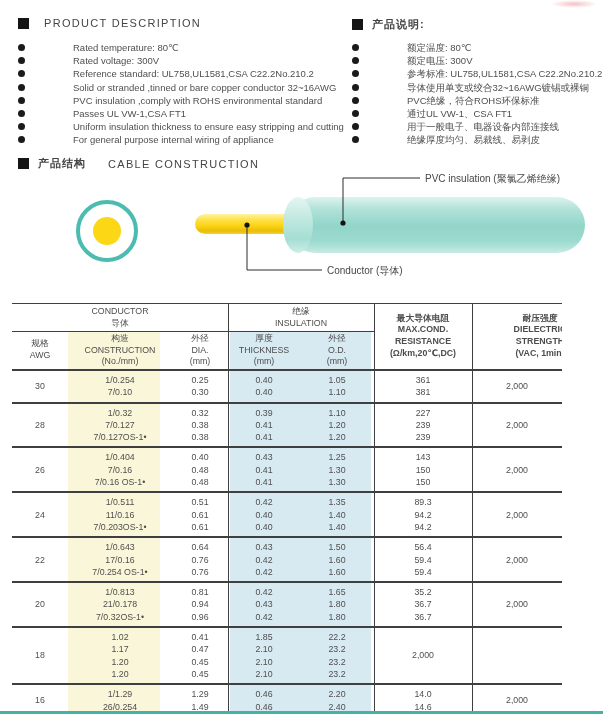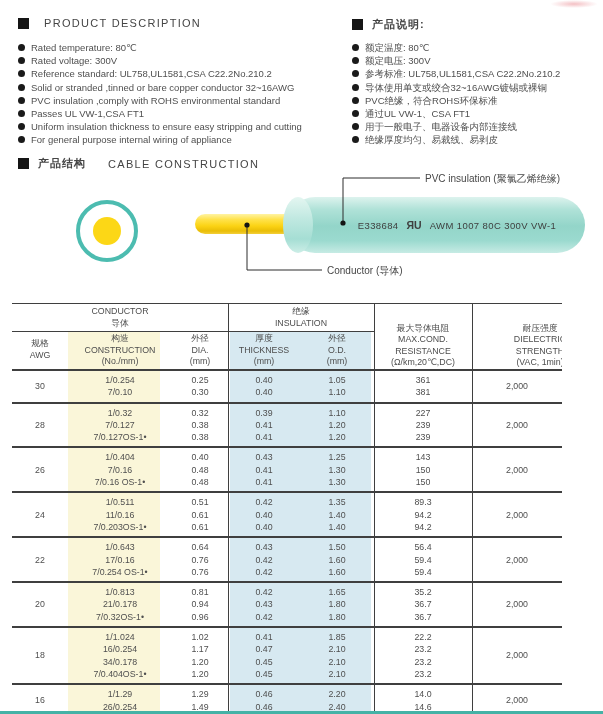--- a/index.html
+++ b/index.html
@@ -9,21 +9,21 @@
   }
   
   .sec-title{position:absolute;display:flex;align-items:center;font-size:11px;
     letter-spacing:1.3px;color:#454545;white-space:nowrap;}
   .sq{width:11px;height:11px;background:#151515;display:inline-block;margin-right:9px;flex:none;}
   .sec-title .cn{letter-spacing:1px;font-weight:bold;}
   .sec-title .en{margin-left:22px;}
   
   .bullets{position:absolute;list-style:none;margin:0;padding:0;font-size:9.5px;
     line-height:13.2px;color:#4f4f4f;white-space:nowrap;}
-  .bullets li{display:flex;align-items:flex-start;}
+  .bullets li{display:flex;align-items:flex-start;gap:42px;}
   .b-dot{width:7px;height:7px;border-radius:50%;background:#1a1a1a;margin:3px 6px 0 0;flex:none;}
   
   .smudge{position:absolute;left:550px;top:0;width:48px;height:8px;
     background:radial-gradient(ellipse at center,rgba(225,90,100,.38),rgba(225,90,100,0) 70%);}
   
   .xsec{position:absolute;left:76px;top:200px;width:62px;height:62px;border-radius:50%;
     border:4px solid #4cbcb0;background:#fff;display:flex;align-items:center;justify-content:center;box-sizing:border-box;}
   .xsec-core{width:28px;height:28px;border-radius:50%;background:#fcd716;}
   
   .rod{position:absolute;left:195px;top:214px;width:118px;height:20px;border-radius:10px;
@@ -38,21 +38,21 @@
   .ul-mark{font-weight:bold;font-size:10.5px;letter-spacing:0;}
   .diagram-label{position:absolute;font-size:10px;color:#474747;white-space:nowrap;}
   .diagram-svg{position:absolute;left:0;top:0;width:603px;height:300px;pointer-events:none;}
   
   .spec-table{position:absolute;left:12px;top:303px;width:550px;height:411px;overflow:hidden;}
   .stripe{position:absolute;top:28px;bottom:0;}
   .stripe-yellow{left:56px;width:92px;background:#faf6d9;}
   .stripe-blue{left:218px;width:141px;background:#d7e9f1;}
   .hline,.vline{position:absolute;background:#3f3f3f;}
   .hd{position:absolute;text-align:center;font-size:8.8px;line-height:11.6px;color:#4d4d4d;white-space:nowrap;}
-  .hd-span{display:flex;flex-direction:column;justify-content:flex-end;}
+  .hd-span{display:flex;flex-direction:column;justify-content:center;font-weight:bold;}
   .tbody{position:absolute;left:0;top:68px;width:550px;}
   .row-group{display:grid;grid-template-columns:56px 104px 56px 72px 74px 98px 90px;
     padding:3px 0;font-size:8.8px;color:#4f4f4f;}
   .row-group + .row-group{border-top:2px solid #3f3f3f;}
   .subline{height:12.3px;line-height:12.3px;text-align:center;white-space:nowrap;}
   .cell{text-align:center;}
   .cell-awg,.cell-dielectric{display:flex;align-items:center;justify-content:center;}
   .bottom-bar{position:absolute;left:0;top:711px;width:603px;height:3px;background:#45b2a6;}
 </style>
 </head>
@@ -146,25 +146,20 @@
     <span class="en">CABLE  CONSTRUCTION</span>
   </div>
 
   <div class="xsec">
     <div class="xsec-core"></div>
   </div>
 
   <div class="rod"></div>
   <div class="sheath"></div>
   <div class="sheath-cap"></div>
-  <div class="cable-print">
-    <span>E338684</span>
-    <span class="ul-mark">ЯU</span>
-    <span>AWM 1007 80C 300V VW-1</span>
-  </div>
 
   <svg class="diagram-svg" viewBox="0 0 603 300">
     <polyline points="420,178 343,178 343,222" fill="none" stroke="#2c2c2c" stroke-width="1"></polyline>
     <circle cx="343" cy="223" r="2.6" fill="#141414"></circle>
     <polyline points="247,227 247,270 322,270" fill="none" stroke="#2c2c2c" stroke-width="1"></polyline>
     <circle cx="247" cy="225" r="2.6" fill="#141414"></circle>
   </svg>
 
   <div class="diagram-label" style="left:425px;top:172px;">PVC insulation (聚氯乙烯绝缘)</div>
   <div class="diagram-label" style="left:327px;top:264px;">Conductor (导体)</div>
@@ -418,26 +413,20 @@
             <div class="subline">36.7</div>
           </div>
           <div class="cell cell-dielectric">
             <div class="subline">2,000</div>
           </div>
         </div>
         <div class="row-group">
           <div class="cell cell-awg">
             <div class="subline">18</div>
           </div>
-          <div class="cell cell-construction">
-            <div class="subline">1/1.024</div>
-            <div class="subline">16/0.254</div>
-            <div class="subline">34/0.178</div>
-            <div class="subline">7/0.404OS-1•</div>
-          </div>
           <div class="cell cell-dia">
             <div class="subline">1.02</div>
             <div class="subline">1.17</div>
             <div class="subline">1.20</div>
             <div class="subline">1.20</div>
           </div>
           <div class="cell cell-thickness">
             <div class="subline">0.41</div>
             <div class="subline">0.47</div>
             <div class="subline">0.45</div>

